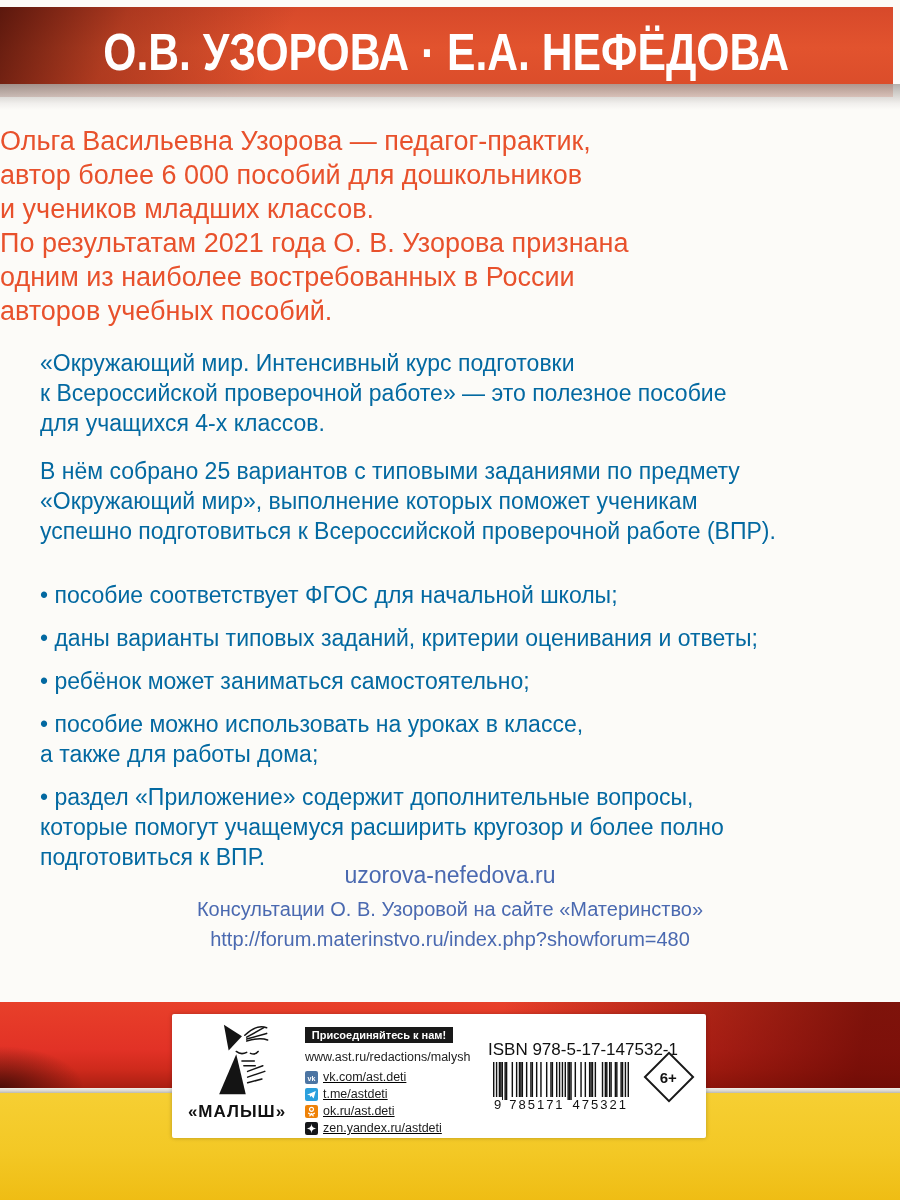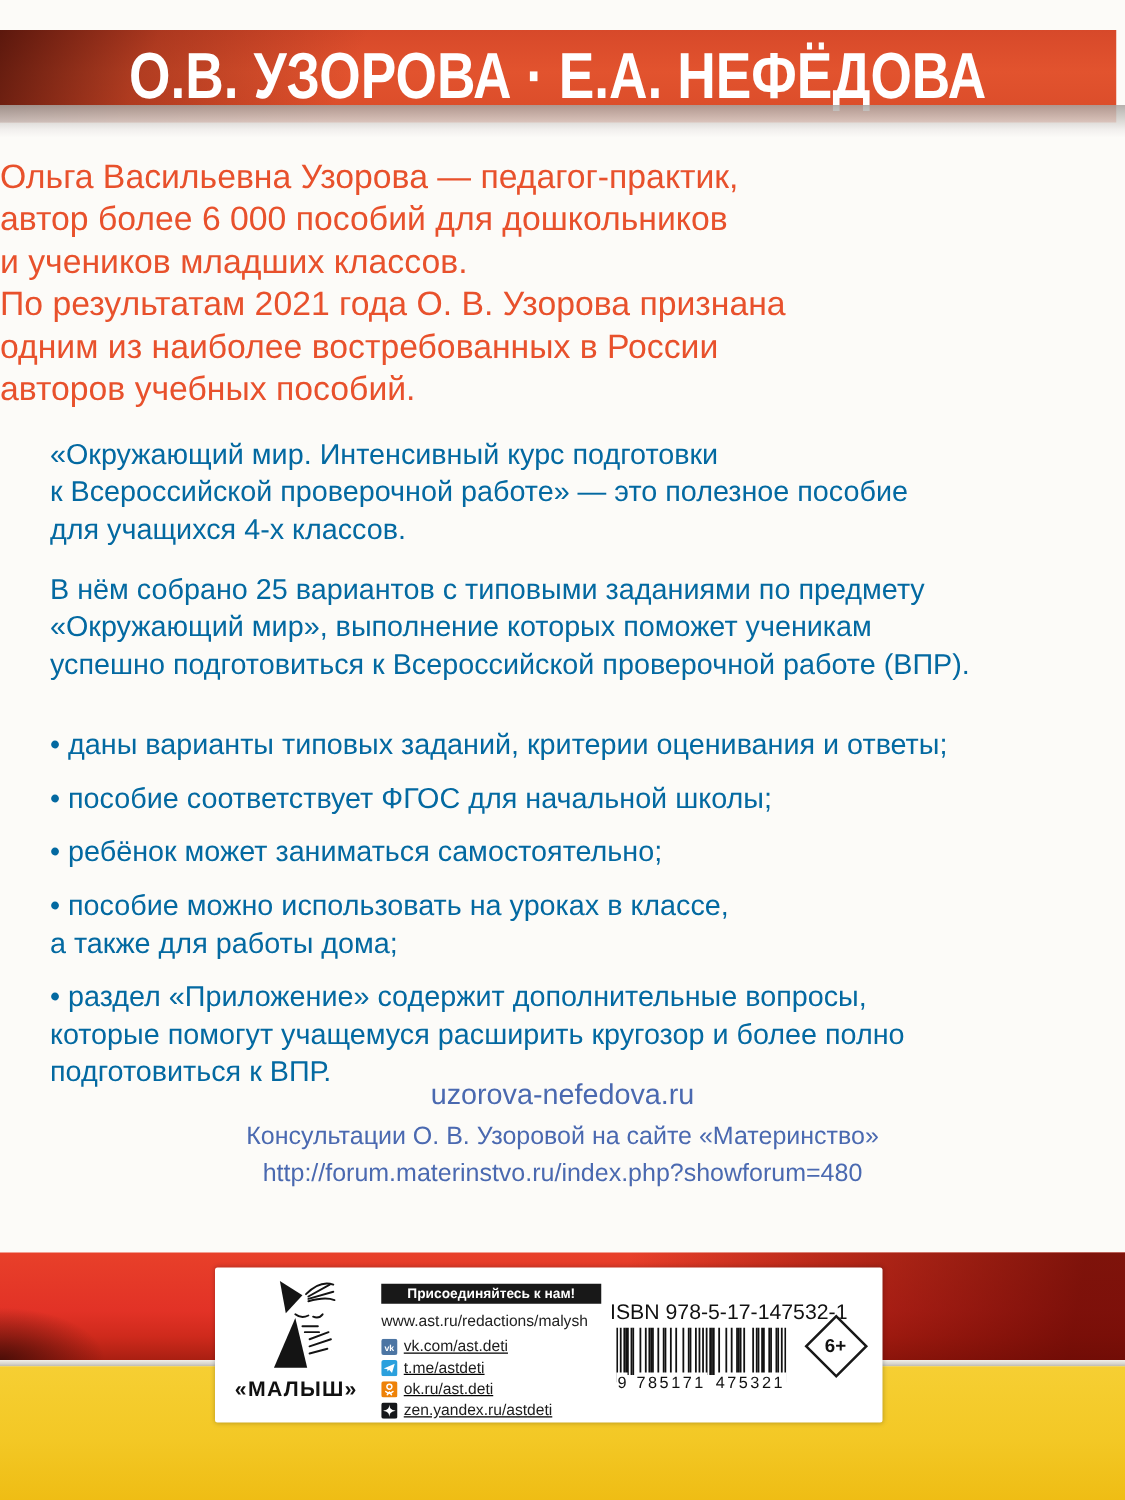--- a/index.html
+++ b/index.html
@@ -4,21 +4,21 @@
 <style>
   html,body{margin:0;padding:0;}
   body{
     width:900px;height:1200px;position:relative;overflow:hidden;
     background:#fcfbf8;
     font-family:"Liberation Sans", sans-serif;
     -webkit-font-smoothing:antialiased;
   }
   
   .banner{
-    position:absolute;left:0;top:24px;right:7px;height:74px;
+    position:absolute;left:0;top:7px;right:7px;height:90px;
     background:
       linear-gradient(115deg, rgba(70,15,8,.85) 0%, rgba(120,35,18,.45) 14%, rgba(255,255,255,0) 32%),
       linear-gradient(180deg,#d7492a 0%,#e2532e 45%,#d94b29 100%);
     display:flex;align-items:center;justify-content:center;
   }
   .banner-title{
     color:#fff;font-weight:bold;font-size:52px;letter-spacing:0px;
     transform:scaleX(.82);transform-origin:center;white-space:nowrap;
   }
   .banner-shadow{
@@ -68,21 +68,21 @@
   .info-box{
     position:absolute;left:172px;top:1014px;width:534px;height:124px;
     background:#fff;border-radius:2px;box-shadow:0 0 4px rgba(0,0,0,.25);
   }
   .logo-figure{position:absolute;left:40px;top:8px;width:58px;height:76px;}
   .publisher-name{
     position:absolute;left:0px;top:88px;width:130px;text-align:center;
     font-weight:800;font-size:17px;letter-spacing:1px;color:#111;
   }
   .join-banner{
-    position:absolute;left:133px;top:13px;width:176px;height:16px;
+    position:absolute;left:133px;top:13px;width:148px;height:16px;
     background:#181818;color:#fff;font-size:11px;font-weight:bold;
     display:flex;align-items:center;justify-content:center;
   }
   .site-url{position:absolute;left:133px;top:36px;font-size:12.5px;color:#222;}
   .socials{position:absolute;left:133px;top:57px;text-decoration:underline;}
   .social-row{display:flex;align-items:center;margin-bottom:4px;height:13px;}
   .social-row svg{width:13px;height:13px;margin-right:5px;flex:none;}
   .social-label{font-size:12.5px;color:#1c1c1c;line-height:13px;}
   
   .isbn-block{position:absolute;left:316px;top:26px;width:146px;text-align:center;}
@@ -116,22 +116,22 @@
 одним из наиболее востребованных в России
 авторов учебных пособий.</div>
 
 <div class="copy">
   <p class="para-1">«Окружающий мир. Интенсивный курс подготовки
 к Всероссийской проверочной работе» — это полезное пособие
 для учащихся 4-х классов.</p>
   <p class="para-2">В нём собрано 25 вариантов с типовыми заданиями по предмету
 «Окружающий мир», выполнение которых поможет ученикам
 успешно подготовиться к Всероссийской проверочной работе (ВПР).</p>
+  <p class="bullet">• пособие соответствует ФГОС для начальной школы;</p>
   <p class="bullet">• даны варианты типовых заданий, критерии оценивания и ответы;</p>
-  <p class="bullet">• пособие соответствует ФГОС для начальной школы;</p>
   <p class="bullet">• ребёнок может заниматься самостоятельно;</p>
   <p class="bullet">• пособие можно использовать на уроках в классе,
 а также для работы дома;</p>
   <p class="bullet">• раздел «Приложение» содержит дополнительные вопросы,
 которые помогут учащемуся расширить кругозор и более полно
 подготовиться к ВПР.</p>
 </div>
 
 <div class="links" style="color: rgb(74, 105, 176);">
   <div class="site">uzorova-nefedova.ru</div>

